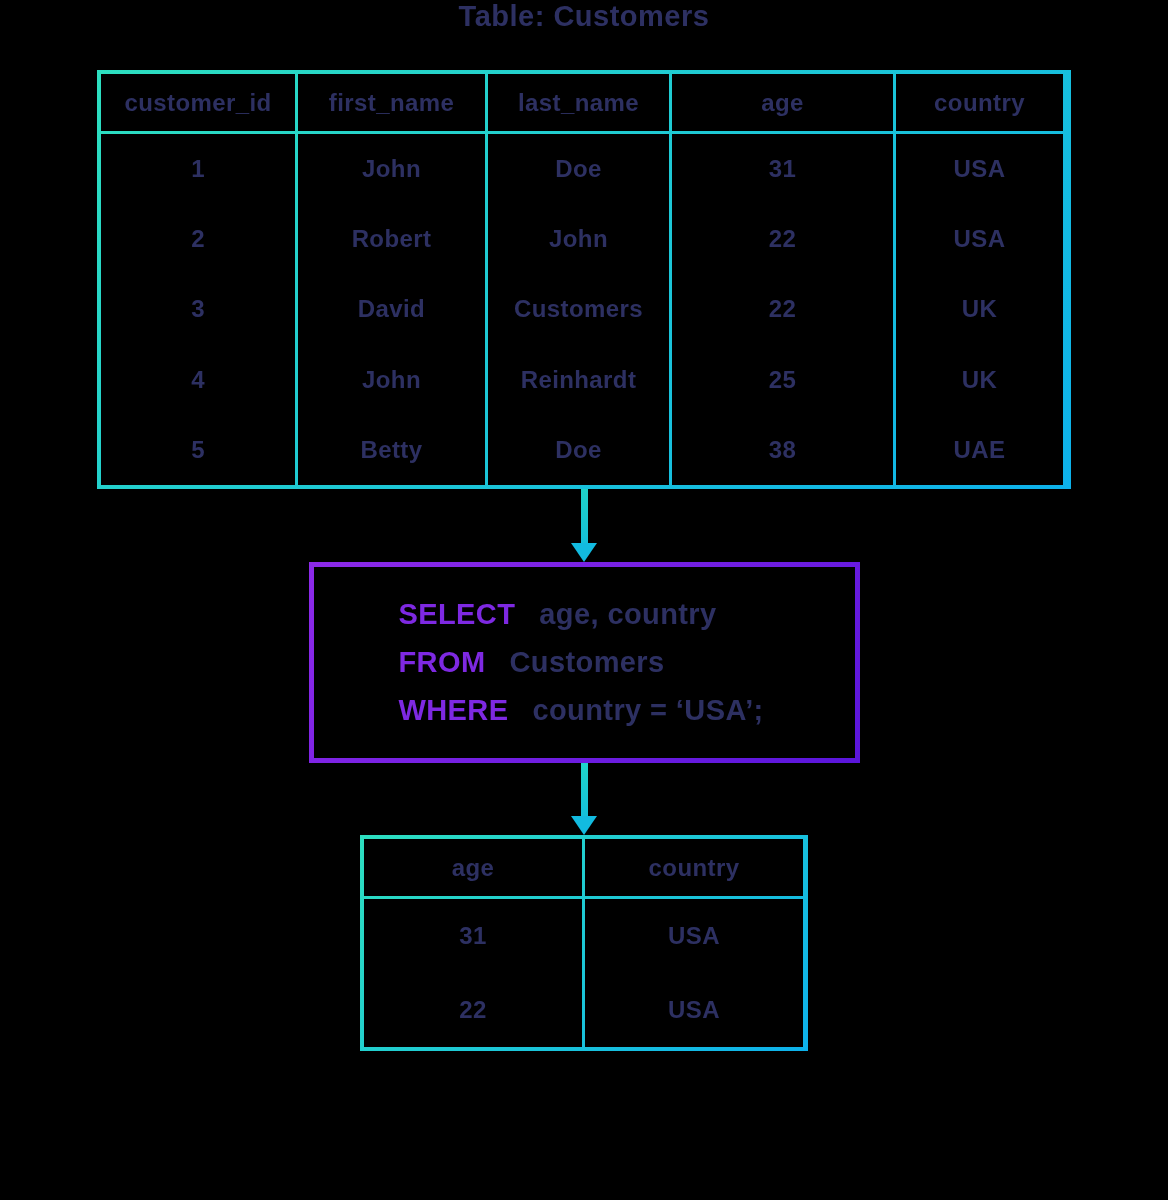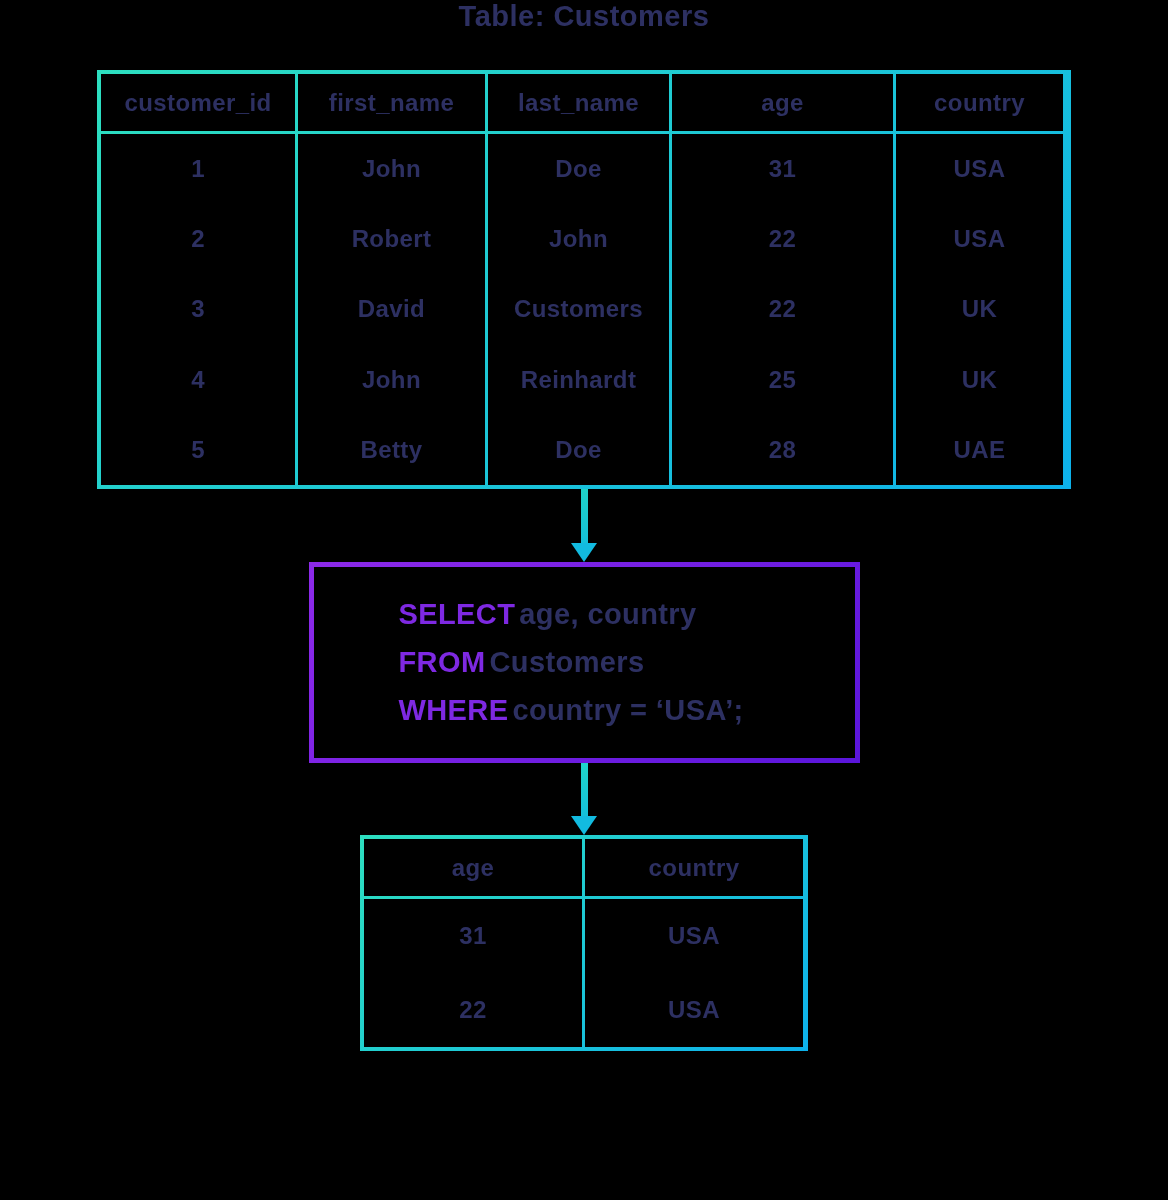--- a/index.html
+++ b/index.html
@@ -52,21 +52,21 @@
   
   .sqlwrap {
     width:551px; height:201px; margin:0 auto; box-sizing:border-box; padding:5px;
     background:linear-gradient(135deg,#8d2ae9,#5a15db);
   }
   .sql {
     width:100%; height:100%; box-sizing:border-box; background:#000;
     padding:23px 0 0 85px;
   }
   .sql-line { font-size:29px; line-height:48px; color:#2d3062; letter-spacing:0.4px; }
-  .kw { color:#7e29e2; margin-right:4px; }
+  .kw { color:#7e29e2; margin-right:24px; }
 </style>
 </head>
 <body>
 
 <div class="title">Table: Customers</div>
 
 <div class="gtable customers">
   <div class="hcell">customer_id</div>
   <div class="hcell">first_name</div>
   <div class="hcell">last_name</div>
@@ -92,21 +92,21 @@
     <div class="val">John</div>
     <div class="val">Customers</div>
     <div class="val">Reinhardt</div>
     <div class="val">Doe</div>
   </div>
   <div class="bcol">
     <div class="val">31</div>
     <div class="val">22</div>
     <div class="val">22</div>
     <div class="val">25</div>
-    <div class="val">28</div>
+    <div class="val">38</div>
   </div>
   <div class="bcol">
     <div class="val">USA</div>
     <div class="val">USA</div>
     <div class="val">UK</div>
     <div class="val">UK</div>
     <div class="val">UAE</div>
   </div>
 </div>
 

